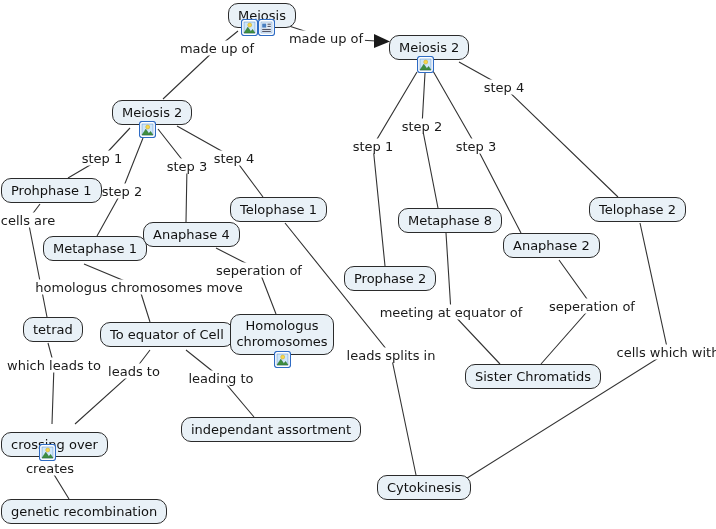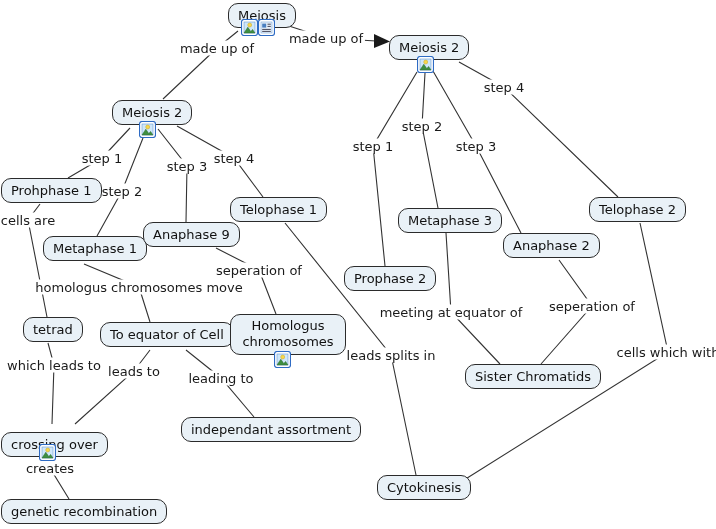--- a/index.html
+++ b/index.html
@@ -38,21 +38,21 @@
     padding: 4px 9px;
     font-size: 13px;
     color: #111111;
     white-space: nowrap;
     z-index: 2;
     box-sizing: border-box;
   }
   .node.multiline {
     white-space: normal;
     text-align: center;
-    width: 116px;
+    width: 104px;
     padding: 3px 5px;
     line-height: 1.25;
   }
   .res-icon {
     position: absolute;
     width: 17px;
     height: 17px;
     z-index: 3;
     line-height: 0;
   }
@@ -129,30 +129,30 @@
   <div class="link-label" style="left:504px;top:87px">step 4</div>
   <div class="link-label" style="left:451px;top:312px">meeting at equator of</div>
   <div class="link-label" style="left:592px;top:306px">seperation of</div>
   <div class="link-label" style="left:668px;top:352px">cells which with</div>
 
   <div class="node" style="left:228px;top:3px">Meiosis</div>
   <div class="node" style="left:112px;top:100px">Meiosis 2</div>
   <div class="node" style="left:389px;top:35px">Meiosis 2</div>
   <div class="node" style="left:1px;top:178px">Prohphase 1</div>
   <div class="node" style="left:43px;top:236px">Metaphase 1</div>
-  <div class="node" style="left:143px;top:222px">Anaphase 9</div>
+  <div class="node" style="left:143px;top:222px">Anaphase 4</div>
   <div class="node" style="left:230px;top:197px">Telophase 1</div>
   <div class="node" style="left:23px;top:317px">tetrad</div>
   <div class="node" style="left:100px;top:322px">To equator of Cell</div>
   <div class="node multiline" style="left:230px;top:314px">Homologus chromosomes</div>
   <div class="node" style="left:1px;top:432px">crossing over</div>
   <div class="node" style="left:1px;top:499px">genetic recombination</div>
   <div class="node" style="left:181px;top:417px">independant assortment</div>
   <div class="node" style="left:344px;top:266px">Prophase 2</div>
-  <div class="node" style="left:398px;top:208px">Metaphase 3</div>
+  <div class="node" style="left:398px;top:208px">Metaphase 8</div>
   <div class="node" style="left:503px;top:233px">Anaphase 2</div>
   <div class="node" style="left:589px;top:197px">Telophase 2</div>
   <div class="node" style="left:465px;top:364px">Sister Chromatids</div>
   <div class="node" style="left:377px;top:475px">Cytokinesis</div>
 
   <span class="res-icon" style="left:241px;top:19px"><svg width="17" height="17" viewBox="0 0 17 17">
         <use href="#ic-img"></use>
       </svg></span>
   <span class="res-icon" style="left:258px;top:19px"><svg width="17" height="17" viewBox="0 0 17 17">
         <use href="#ic-doc"></use>

